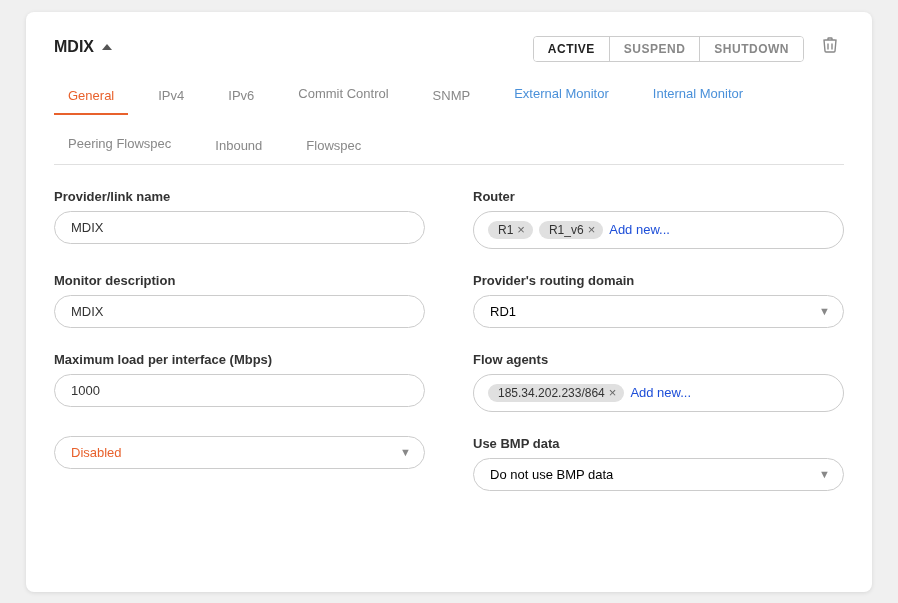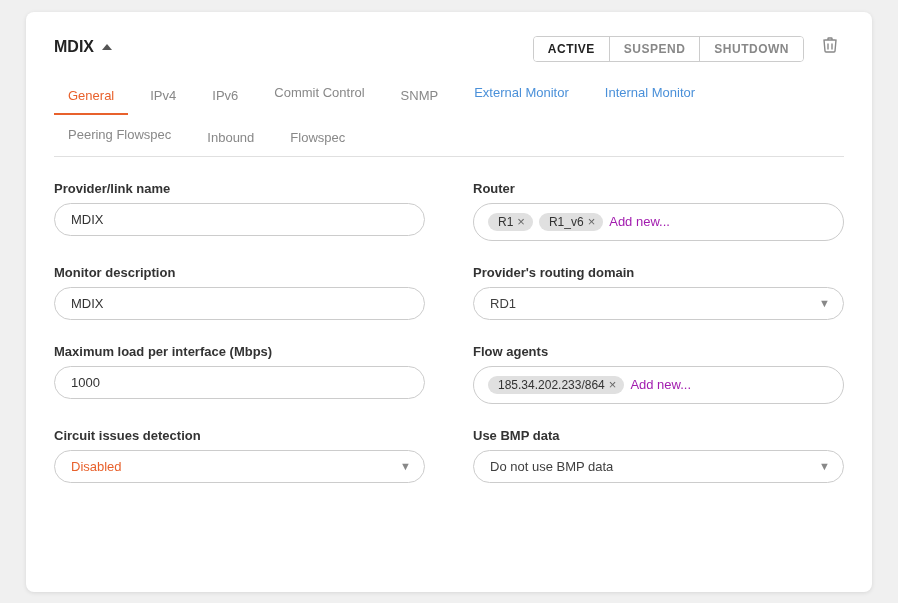--- a/index.html
+++ b/index.html
@@ -79,22 +79,22 @@
       background: none;
       border: none;
       cursor: pointer;
       color: #888;
       font-size: 16px;
       padding: 4px 6px;
     }
     
     .nav-tabs {
       display: flex;
-      align-items: center;
-      gap: 8px;
+      align-items: flex-end;
+      gap: 16px;
       border-bottom: 1px solid #e0e0e0;
       margin-bottom: 24px;
       flex-wrap: wrap;
     }
     .nav-tab {
       padding: 8px 14px 10px 14px;
       font-size: 13px;
       color: #888;
       cursor: pointer;
       border-bottom: 2px solid transparent;
@@ -159,33 +159,33 @@
       align-items: flex-start;
       gap: 4px;
     }
     .tag-close {
       cursor: pointer;
       font-size: 13px;
       color: #666;
       line-height: 1;
     }
     .tag-placeholder {
-      color: #a21caf;
+      color: #1d4ed8;
       font-size: 13px;
     }
     
     .form-select-wrap {
       position: relative;
     }
     .form-select {
       border: 1.5px solid #ccc;
       border-radius: 20px;
       padding: 8px 36px 8px 16px;
       font-size: 13px;
-      color: #404040;
+      color: #000000;
       background: #fff;
       appearance: none;
       width: 100%;
       cursor: pointer;
       outline: none;
     }
     .select-arrow {
       position: absolute;
       right: 14px;
       top: 50%;
@@ -283,21 +283,20 @@
       <div class="tag-input">
         <span class="tag">
           <span>185.34.202.233/864</span>
           <span class="tag-close">×</span>
         </span>
         <span class="tag-placeholder">Add new...</span>
       </div>
     </div>
 
     <div class="form-group">
-      <label class="form-label">Circuit issues detection</label>
       <div class="form-select-wrap">
         <select class="form-select" style="color: #e8612c;">
           <option style="color:#e8612c;">Disabled</option>
           <option style="color:#333;">Enabled</option>
         </select>
         <span class="select-arrow">▼</span>
       </div>
     </div>
 
     <div class="form-group">

